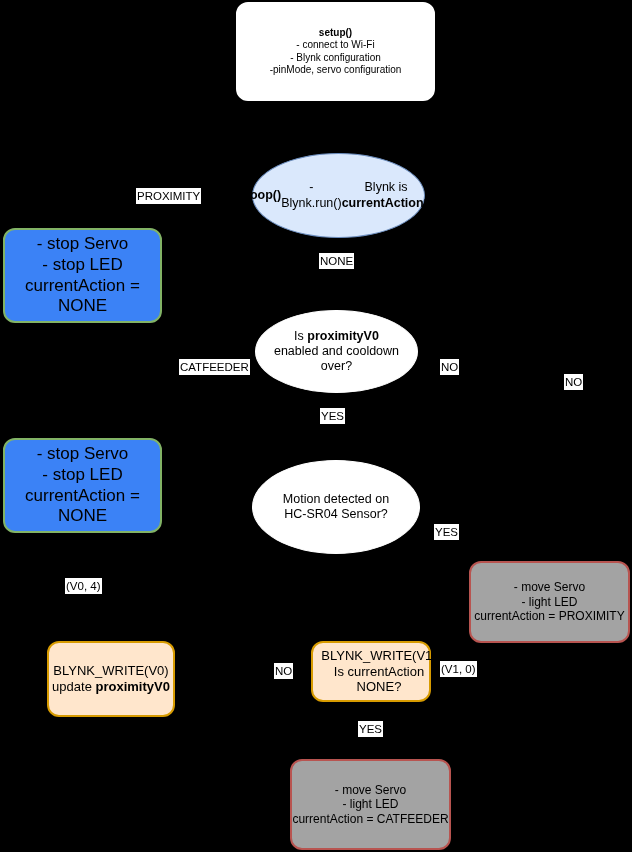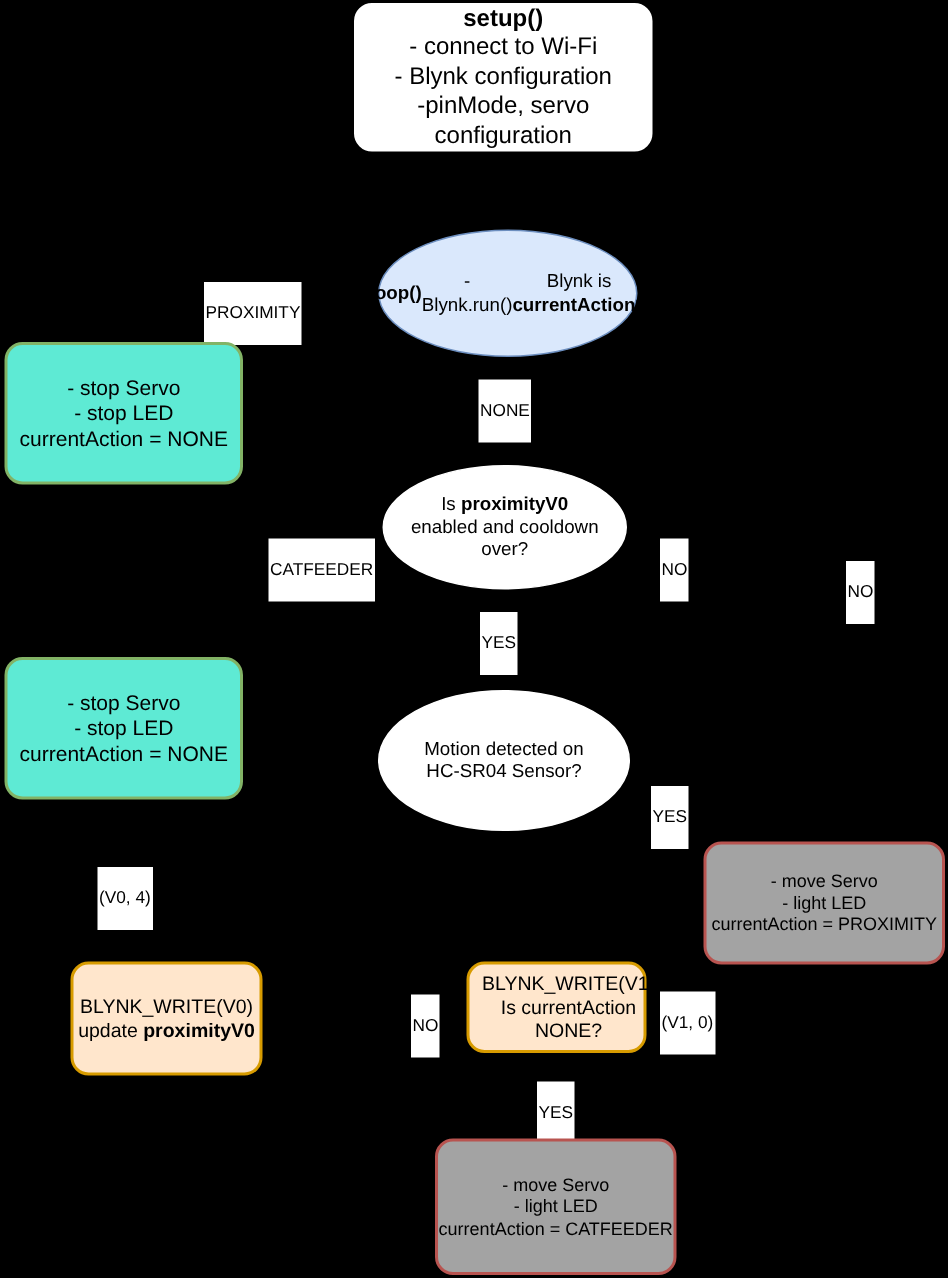--- a/index.html
+++ b/index.html
@@ -31,27 +31,27 @@
   
   .rect {
     border-radius: 12px;
     border-width: 2px;
     border-style: solid;
   }
 
   .rect-setup {
     background: #ffffff;
     border-color: #ffffff;
-    font-size: 16px;
+    font-size: 10px;
   }
 
   .rect-green {
-    background: #5eead4;
+    background: #3b82f6;
     border-color: #82b366;
-    font-size: 14px;
+    font-size: 17px;
   }
 
   .rect-pink {
     background: #a3a3a3;
     border-color: #b85450;
     font-size: 12px;
   }
 
   .rect-orange {
     background: #ffe6cc;
@@ -77,21 +77,21 @@
     border-color: #ffffff;
   }
 
   
   .edge-label {
     position: absolute;
     background: #ffffff;
     color: #000000;
     font-size: 11.5px;
     line-height: 14px;
-    padding: 14px 1px;
+    padding: 1px 1px;
     white-space: nowrap;
     font-family: "Liberation Sans", sans-serif;
   }
 
   .b { font-weight: bold; }
 </style>
 </head>
 <body>
 
 <div id="canvas">

